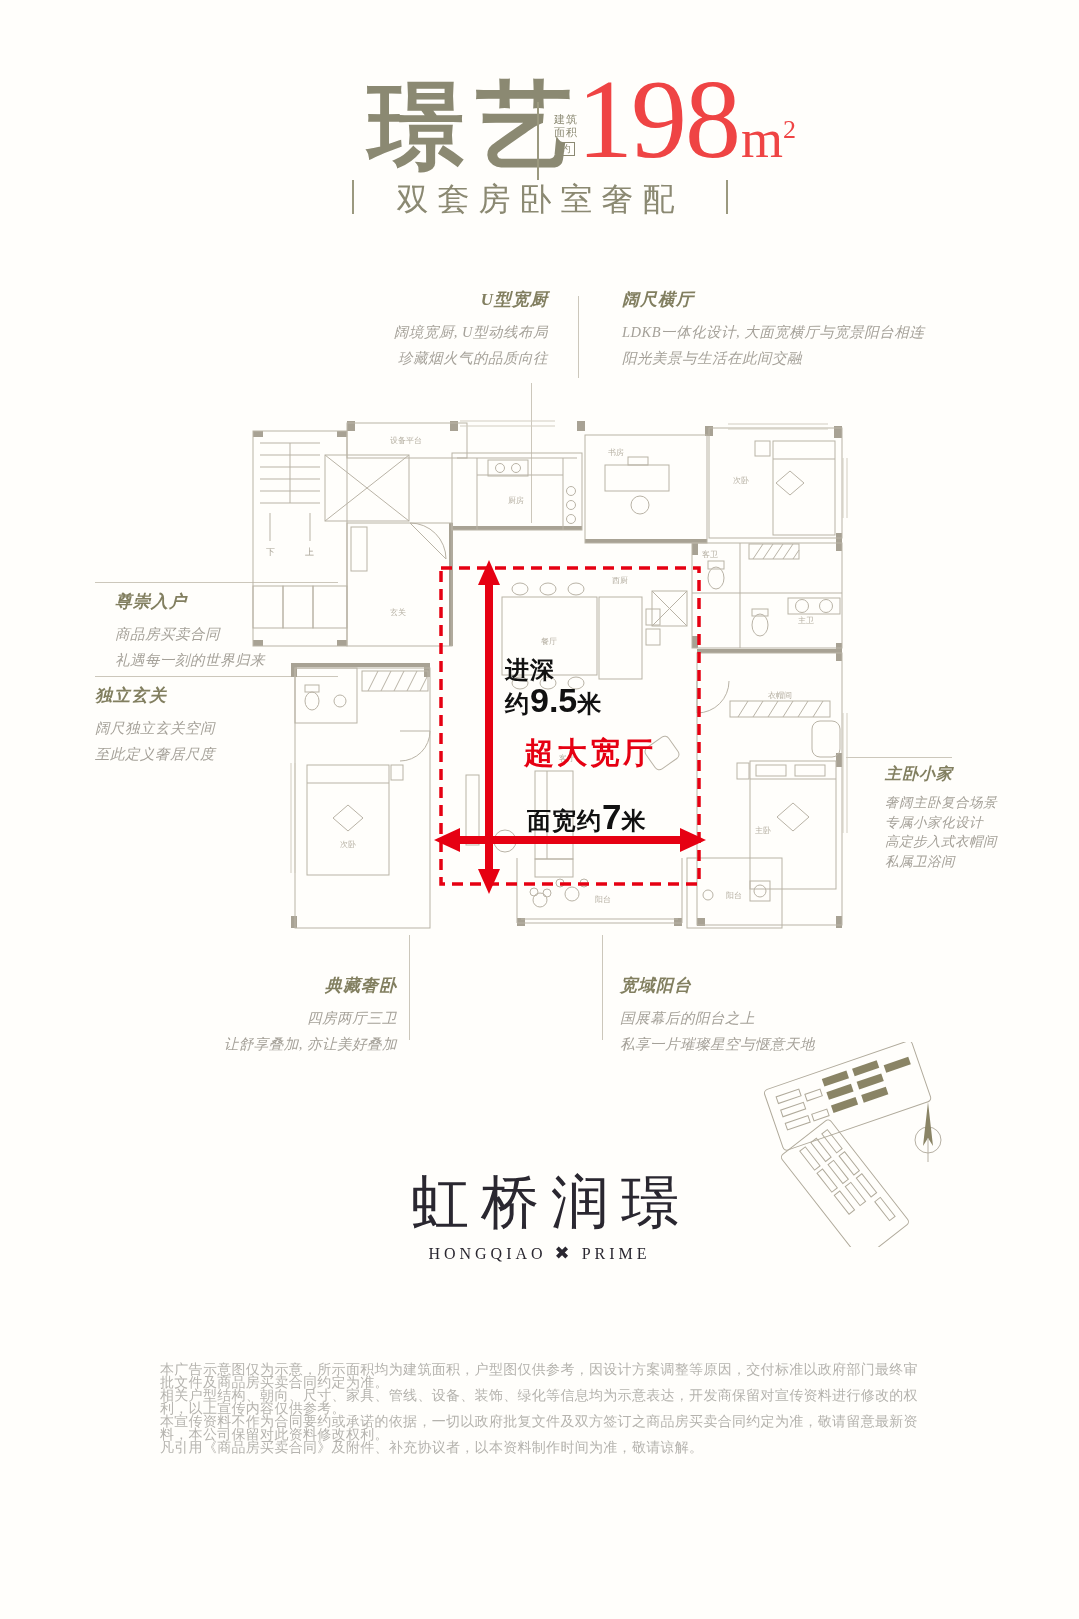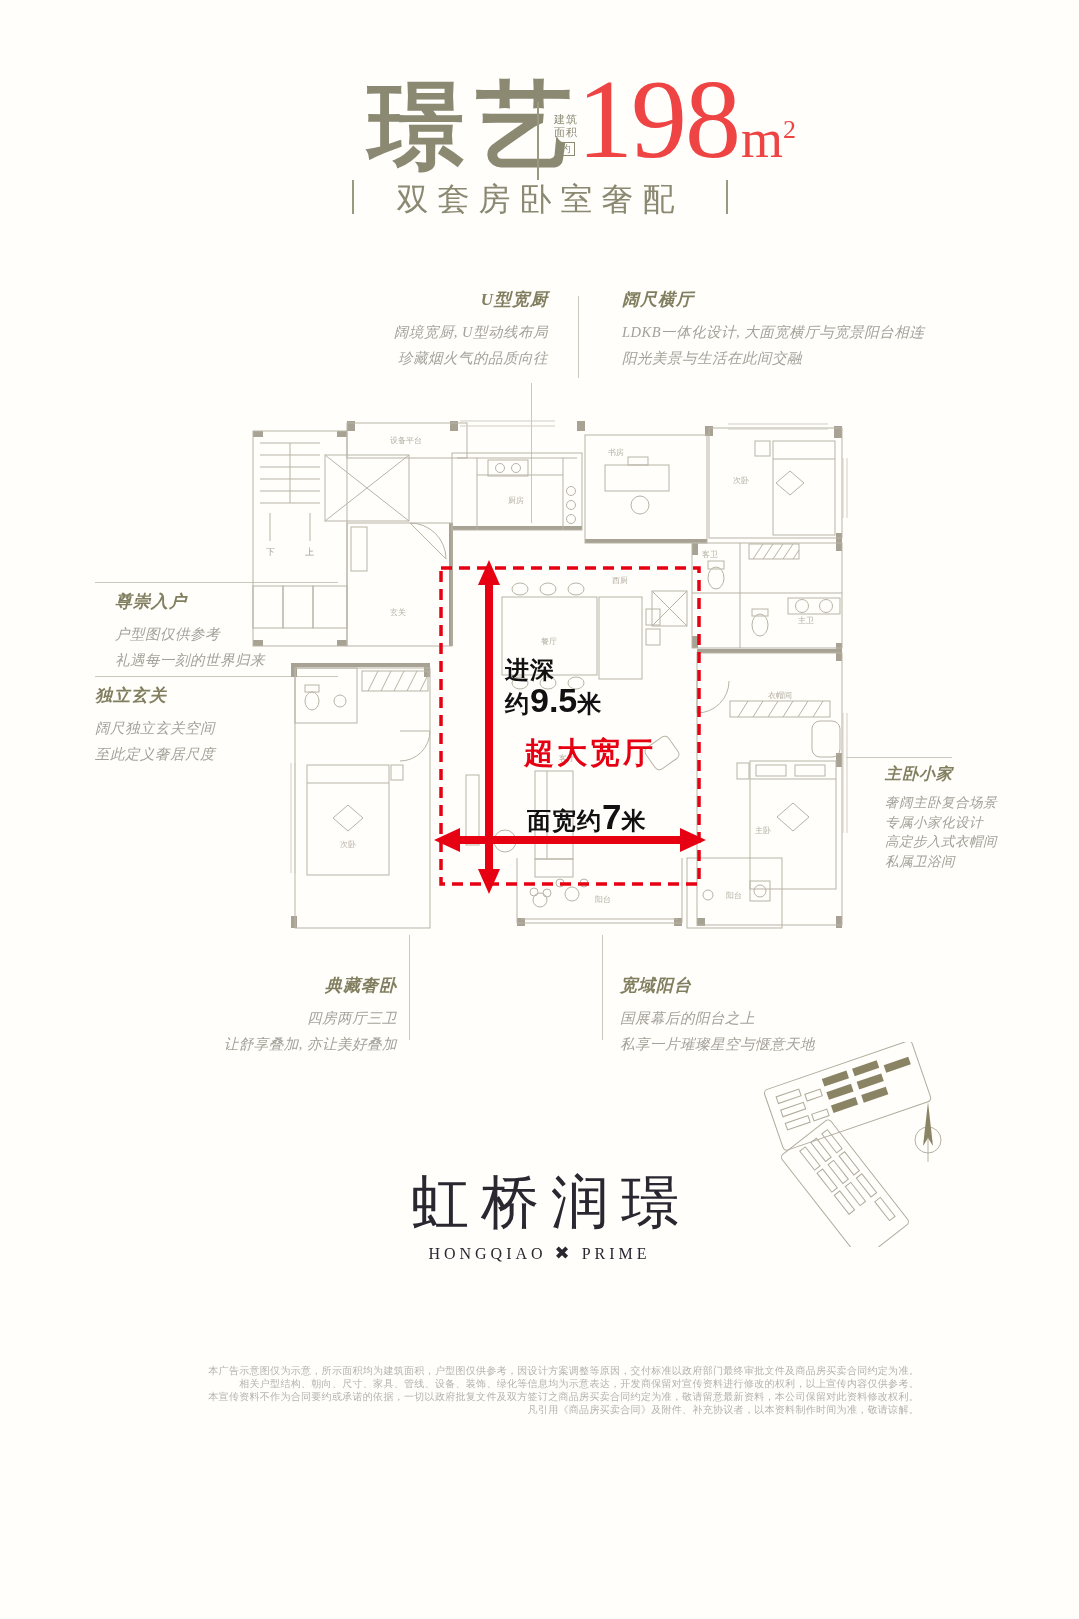--- a/index.html
+++ b/index.html
@@ -72,22 +72,22 @@
   .m-width .big { font-size:35px; letter-spacing:0; }
   
   .logo-block { position:absolute; left:0; right:0; top:1164px; text-align:center; color:#2a2730; }
   .logo-cn { font-size:58px; font-weight:400; letter-spacing:12px; text-indent:12px;margin-left:11px; }
   .logo-en { margin-top:0; font-size:16px; letter-spacing:4px; color:#2a2730; }
   .logo-en .x-sym { font-size:18px; margin:0 8px; }
   
   .siteplan { position:absolute; left:735px; top:1042px; width:215px; height:205px; }
   
   .disclaimer {
-    position:absolute; left:160px; right:160px; top:1364px; text-align:right;
-    font-family:Liberation Serif, serif; font-size:10px; line-height:13px;
+    position:absolute; left:160px; right:160px; top:1364px; text-align:left;
+    font-family:Liberation Mono, monospace; font-size:14px; line-height:13px;
     color:#b5b3ae; letter-spacing:0.3px;
   }
 </style>
 </head>
 <body>
 
 <div class="page">
 
   <div class="unit-name">璟艺</div>
   <div class="hdr-divider"></div>
@@ -111,21 +111,21 @@
     <div class="c-line">阔境宽厨, U型动线布局</div>
     <div class="c-line">珍藏烟火气的品质向往</div>
   </div>
   <div class="callout co-hall">
     <div class="c-title">阔尺横厅</div>
     <div class="c-line">LDKB一体化设计, 大面宽横厅与宽景阳台相连</div>
     <div class="c-line">阳光美景与生活在此间交融</div>
   </div>
   <div class="callout co-entry">
     <div class="c-title">尊崇入户</div>
-    <div class="c-line">户型图仅供参考</div>
+    <div class="c-line">商品房买卖合同</div>
     <div class="c-line">礼遇每一刻的世界归来</div>
   </div>
   <div class="callout co-foyer">
     <div class="c-title">独立玄关</div>
     <div class="c-line">阔尺独立玄关空间</div>
     <div class="c-line">至此定义奢居尺度</div>
   </div>
   <div class="callout co-master">
     <div class="c-title">主卧小家</div>
     <div class="c-line">奢阔主卧复合场景</div>

